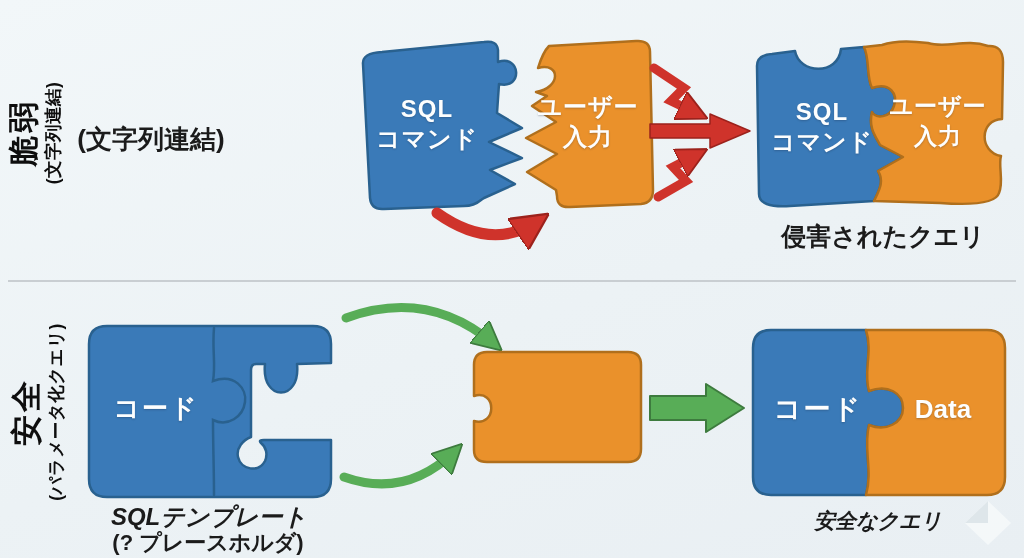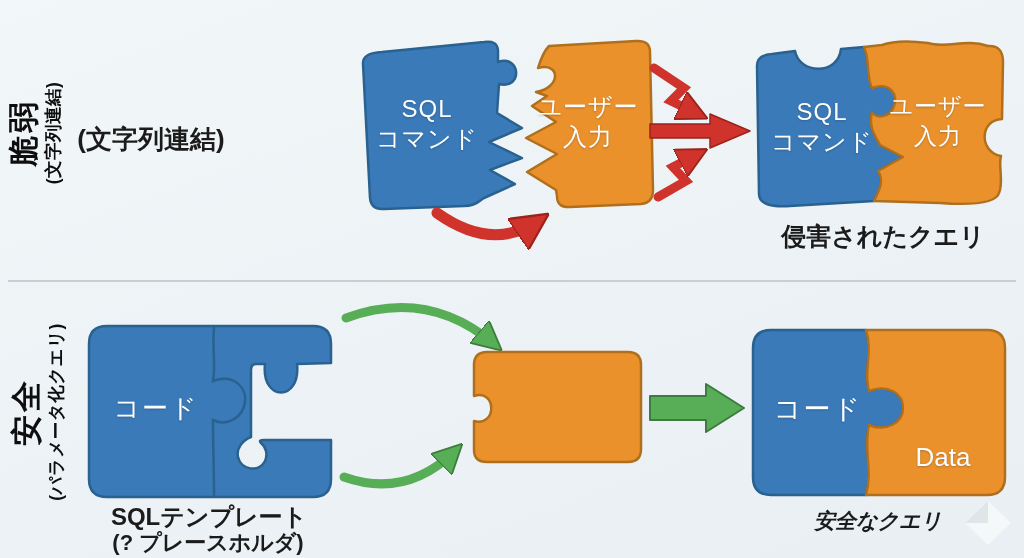--- a/index.html
+++ b/index.html
@@ -3,21 +3,21 @@
 <meta charset="utf-8">
 <style>
   html,body{margin:0;padding:0;}
   body{font-family:"Liberation Sans","DejaVu Sans",sans-serif;}
   .stage{
     position:relative;width:1024px;height:558px;overflow:hidden;
     background:linear-gradient(160deg,#f2f7f9 0%,#ecf2f5 55%,#e9eff3 100%);
   }
   .stage svg{position:absolute;left:0;top:0;z-index:1;}
   .lbl{position:absolute;z-index:2;transform:translate(-50%,-50%);white-space:nowrap;text-align:center;}
-  .white-lbl{color:#fdfefe;font-weight:400;text-shadow:0 1px 2px rgba(30,40,60,.28);}
+  .white-lbl{color:#fdfefe;font-weight:700;text-shadow:0 1px 2px rgba(30,40,60,.28);}
   .black-lbl{color:#1b1b1b;font-weight:700;}
   .two-line{line-height:30px;font-size:24px;letter-spacing:1px;}
   .side-label{position:absolute;z-index:2;transform:rotate(-90deg);text-align:center;color:#0e0e0e;}
   .side-title{font-size:31px;font-weight:800;letter-spacing:3px;line-height:34px;}
   .side-sub{font-size:17.5px;font-weight:700;line-height:24px;letter-spacing:.5px;}
 </style>
 </head>
 <body>
 
 <div class="stage">
@@ -135,21 +135,21 @@
     <div>SQL</div>
     <div>コマンド</div>
   </div>
   <div class="lbl white-lbl two-line" style="left:938px;top:121px;font-size:23px;">
     <div>ユーザー</div>
     <div>入力</div>
   </div>
   <div class="lbl black-lbl" style="left:883px;top:236px;font-size:25px;text-align:right;">侵害されたクエリ</div>
 
   <div class="lbl white-lbl" style="left:156px;top:408px;font-size:26px;letter-spacing:2px;">コード</div>
-  <div class="lbl black-lbl" style="left:209px;top:517px;font-size:24px;">SQLテンプレート</div>
+  <div class="lbl black-lbl" style="left:209px;top:517px;font-size:24px;font-style:italic;">SQLテンプレート</div>
   <div class="lbl black-lbl" style="left:208px;top:543px;font-size:22px;">(? プレースホルダ)</div>
 
 
   <div class="lbl white-lbl" style="left:818px;top:409px;font-size:27px;letter-spacing:2px;">コード</div>
-  <div class="lbl white-lbl" style="left:943px;top:409px;font-size:26px;margin-top:48px;">Data</div>
+  <div class="lbl white-lbl" style="left:943px;top:409px;font-size:26px;">Data</div>
   <div class="lbl black-lbl" style="left:878px;top:521px;font-size:21px;font-style:italic;">安全なクエリ</div>
 
 </div>
 
 </body></html>

